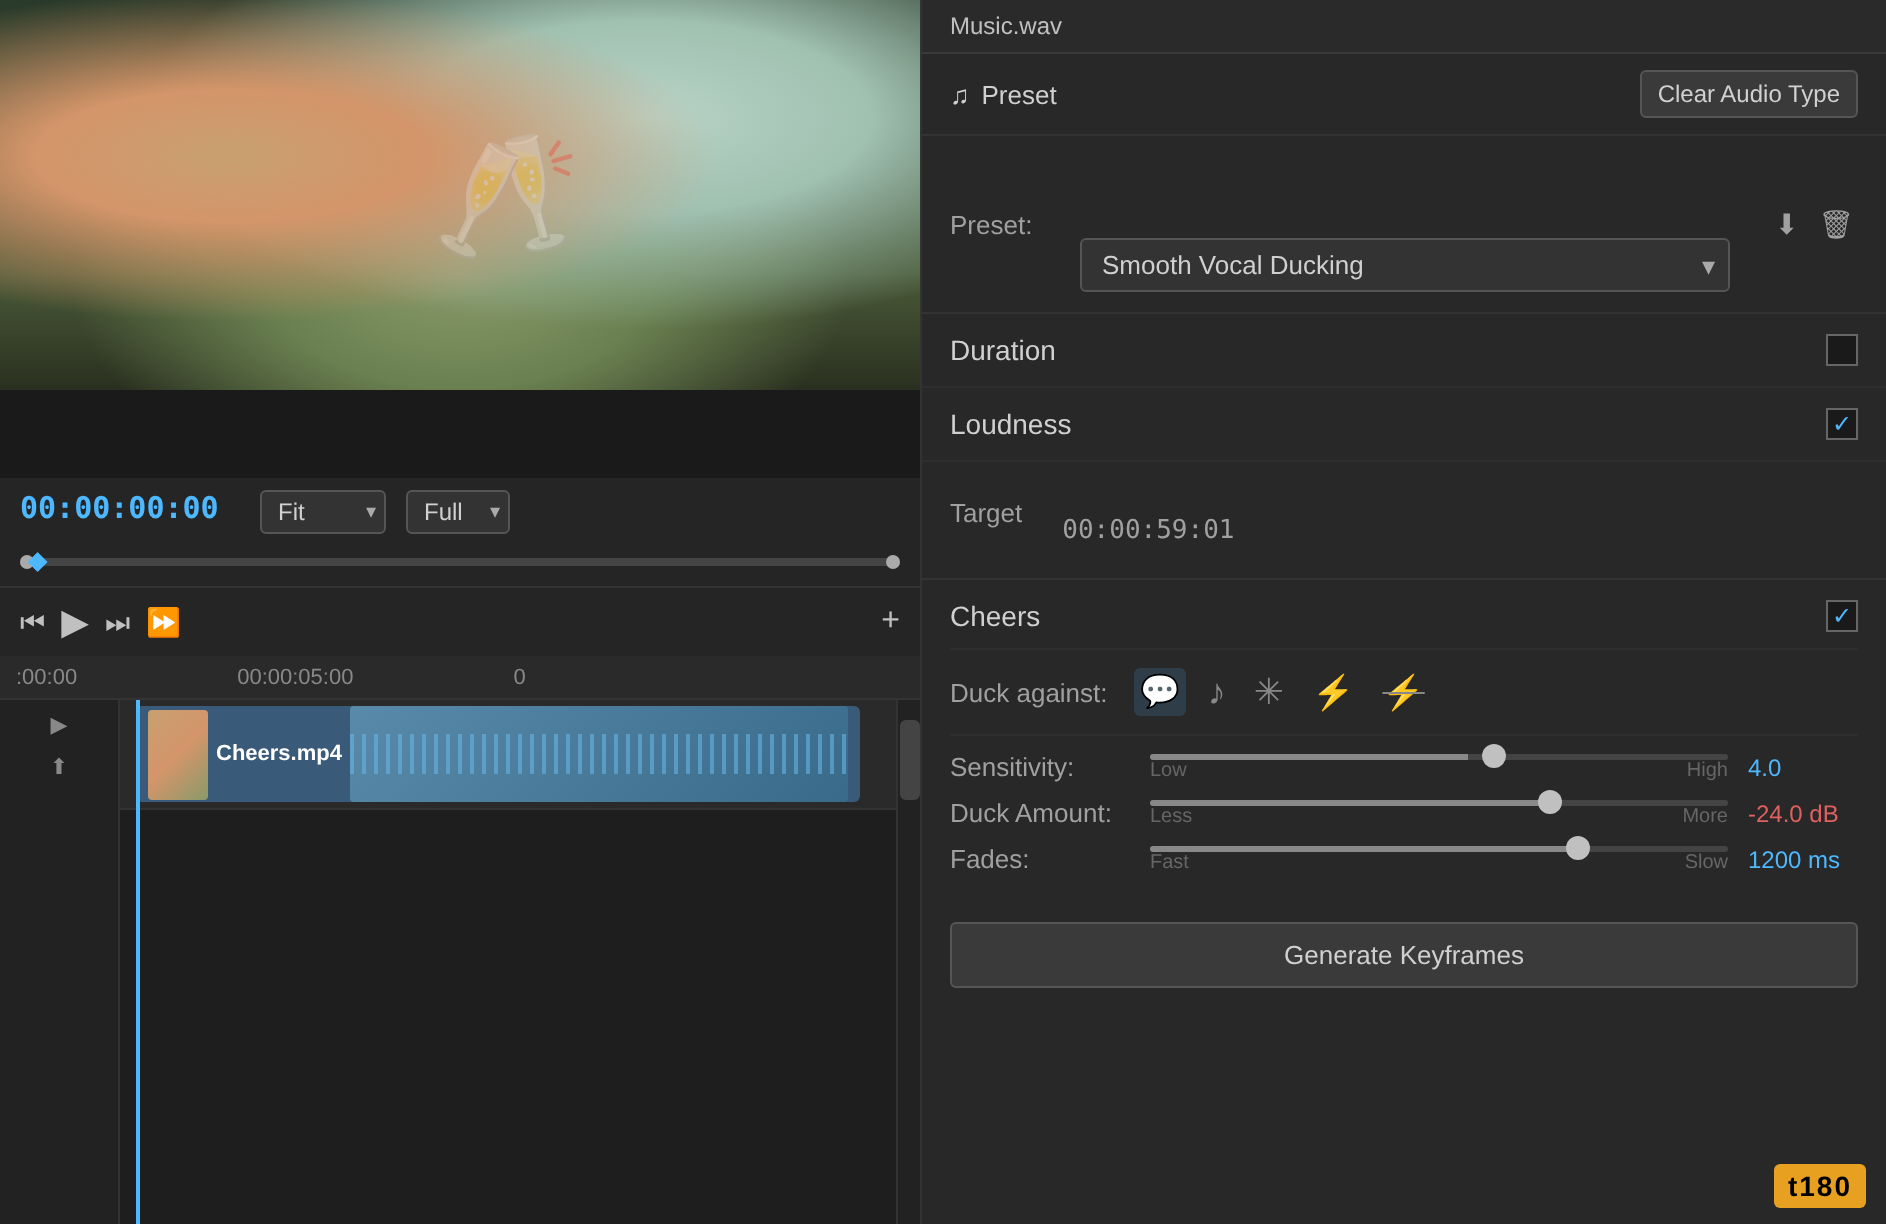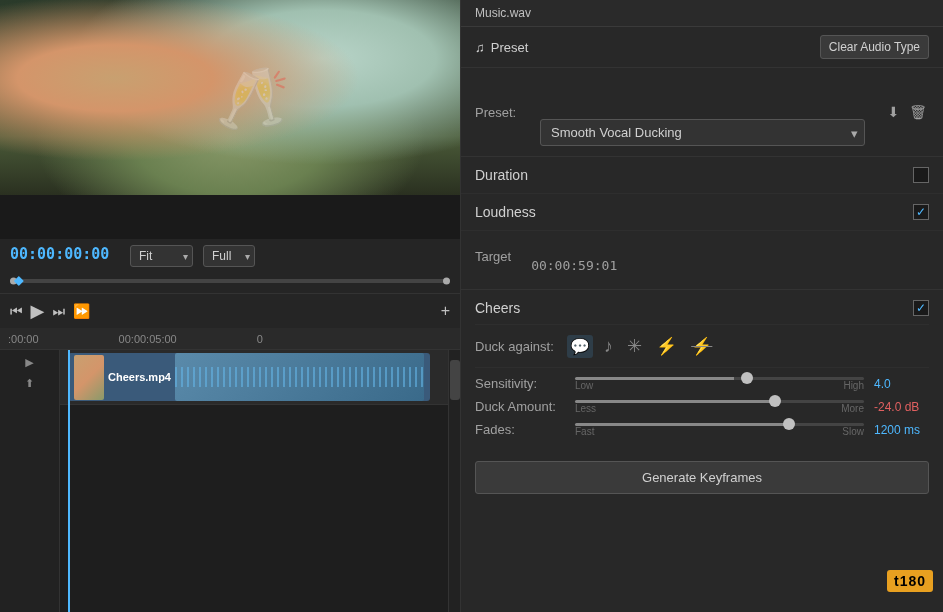--- a/index.html
+++ b/index.html
@@ -592,21 +592,21 @@
       border-radius: 3px;
       cursor: pointer;
       font-size: 13px;
       text-align: center;
       width: calc(100% - 28px);
     }
 
     
     .watermark {
       position: fixed;
-      bottom: 20px;
+      bottom: 8px;
       right: 10px;
       background: #e8a020;
       color: #000;
       font-weight: 900;
       font-size: 14px;
       padding: 3px 7px;
       border-radius: 3px;
       letter-spacing: 1px;
       z-index: 999;
     }

